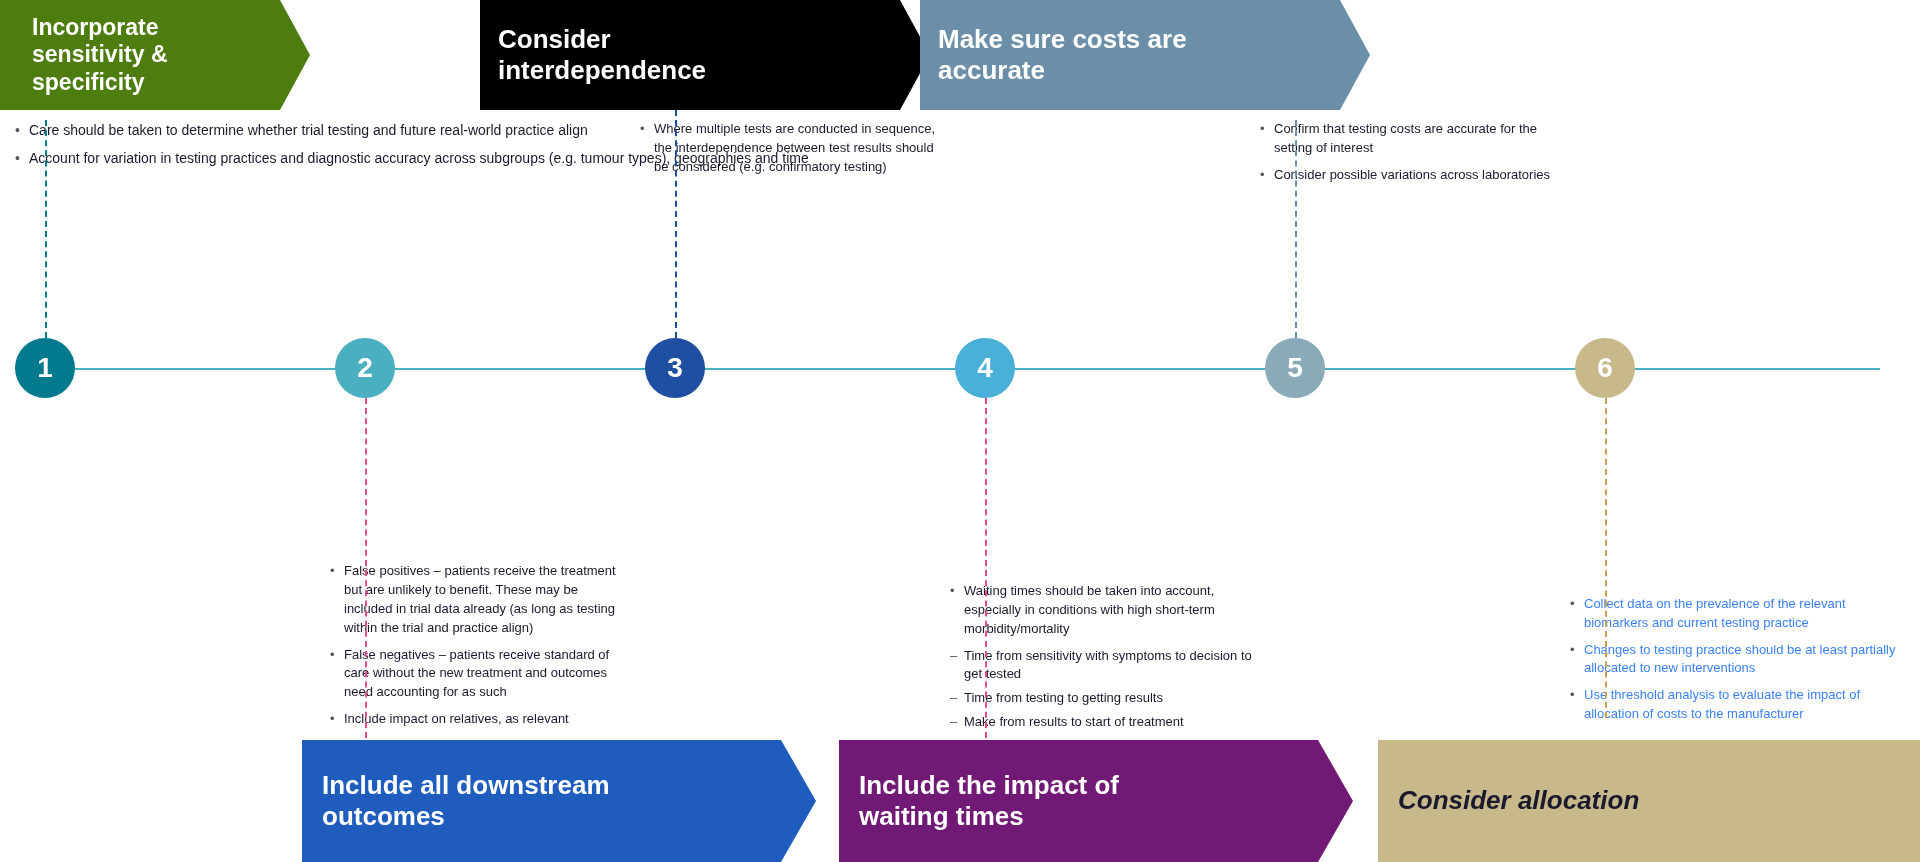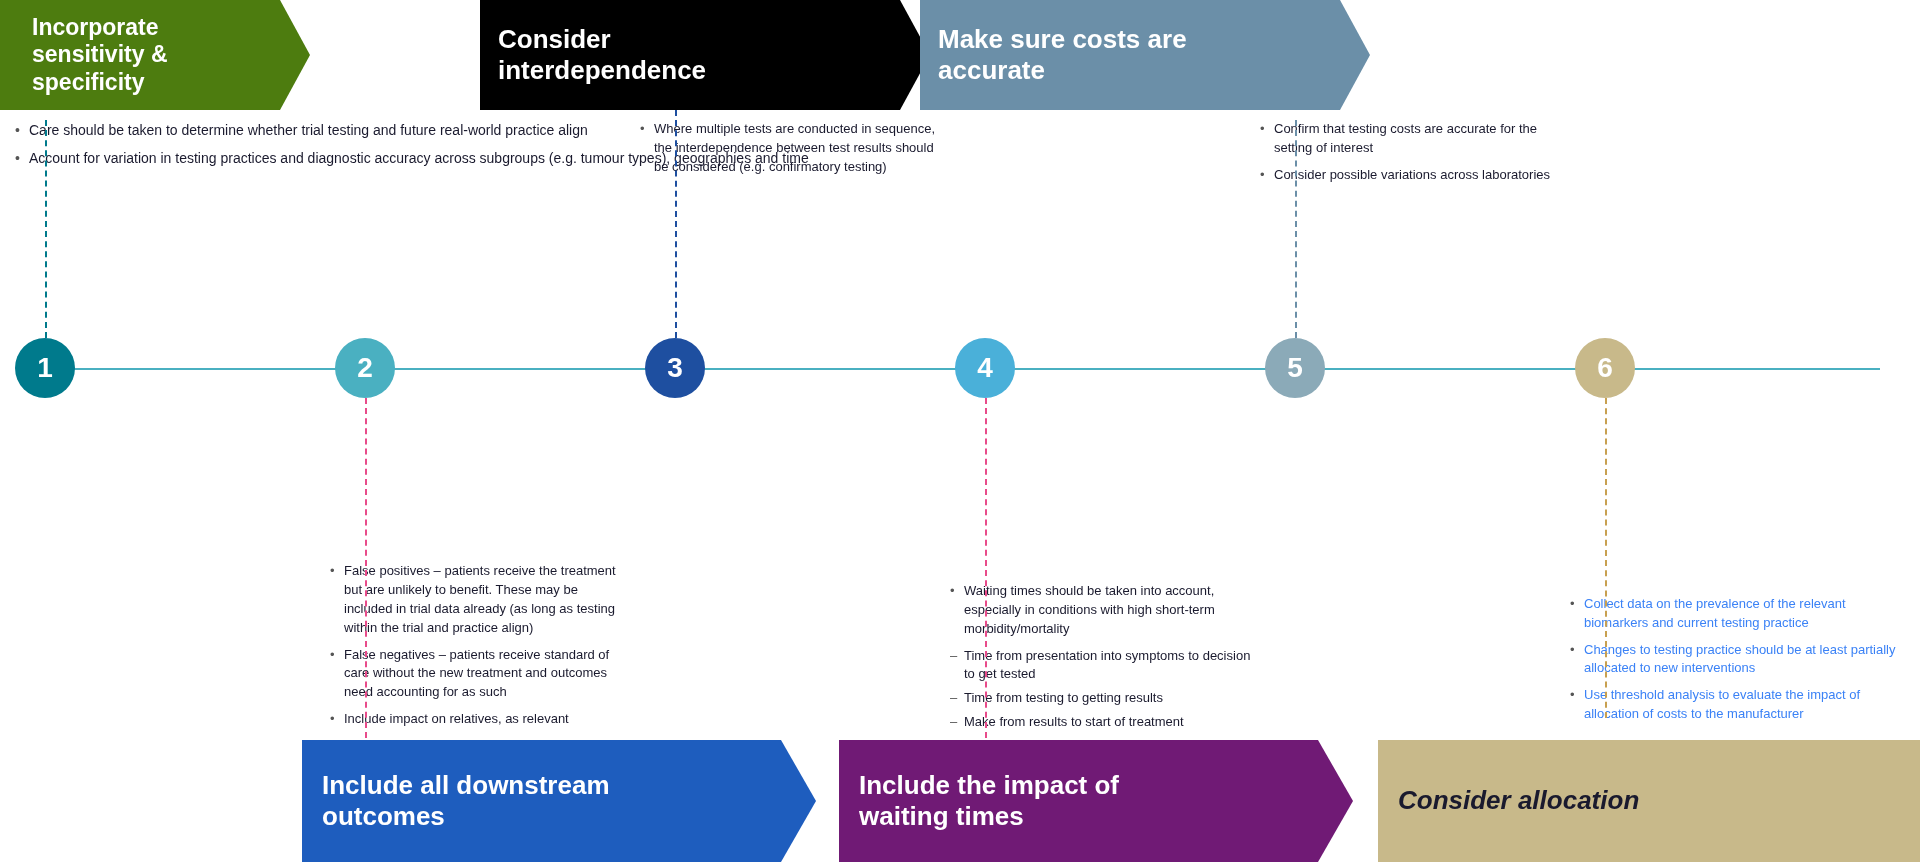--- a/index.html
+++ b/index.html
@@ -323,21 +323,21 @@
 
   <div class="col3-top-bullets">
     <ul class="bullets">
       <li>Where multiple tests are conducted in sequence, the interdependence between test results should be considered (e.g. confirmatory testing)</li>
     </ul>
   </div>
 
   <div class="col4-bottom-bullets">
     <p style="padding-left:14px;position:relative;margin-bottom:8px;"><span style="position: absolute; left: 0px; color: rgb(85, 85, 85);">•</span>Waiting times should be taken into account, especially in conditions with high short-term morbidity/mortality</p>
     <ul class="sub-bullets" style="margin-left:0;">
-      <li>Time from presentation into symptoms to decision to get tested</li>
+      <li>Time from sensitivity with symptoms to decision to get tested</li>
       <li>Time from testing to getting results</li>
       <li>Make from results to start of treatment</li>
     </ul>
   </div>
 
   <div class="col5-top-bullets">
     <ul class="bullets">
       <li>Confirm that testing costs are accurate for the setting of interest</li>
       <li>Consider possible variations across laboratories</li>
     </ul>

